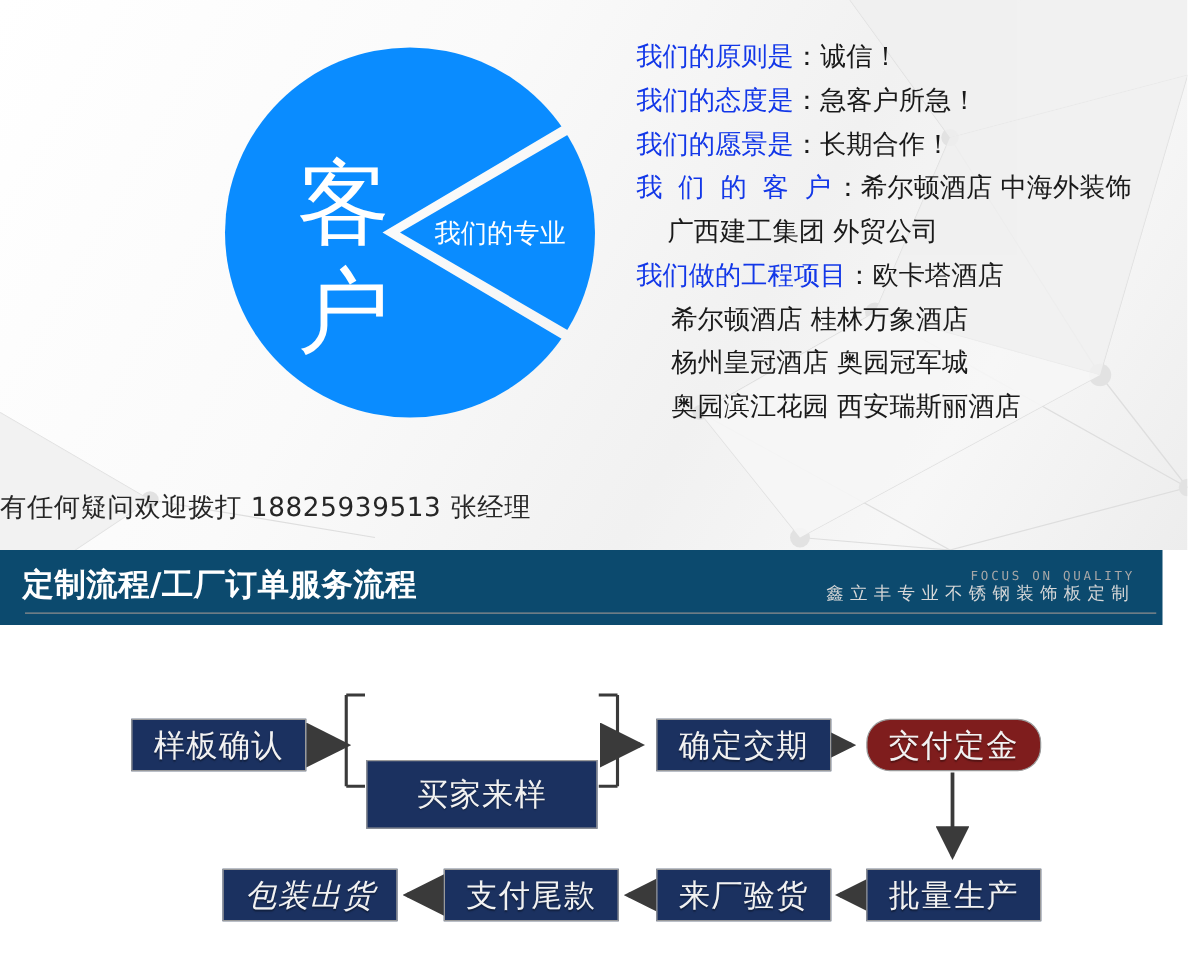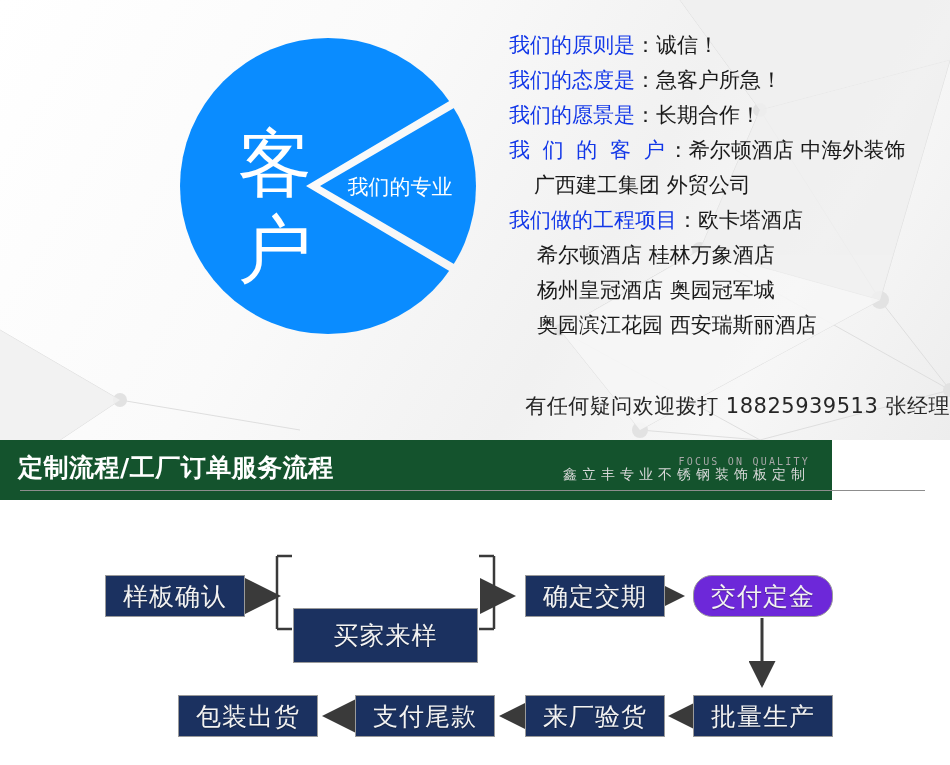--- a/index.html
+++ b/index.html
@@ -36,30 +36,30 @@
   .info-line .k {
     color: #1237e8;
     font-weight: normal;
   }
   .info-line .k.spaced { letter-spacing: 3px; }
   .info-line.indent { padding-left: 25px; }
   .info-line.indent2 { padding-left: 28px; }
 
   #phone {
     position: absolute; left: 0; top: 392px; width: 950px;
-    text-align: right;
+    text-align: left;
     font-size: 21px;
     color: #262626;
     letter-spacing: 0.5px;
   }
 
   
   #banner {
-    position: absolute; left: 0; top: 440px; width: 832px; height: 60px;
-    background: #14532d;
+    position: absolute; left: 0; top: 440px; width: 930px; height: 60px;
+    background: #0c4a6e;
   }
   #banner-title {
     position: absolute; left: 18px; top: 11px;
     font-size: 25px; font-weight: bold; color: #ffffff;
     letter-spacing: 0.5px;
   }
   #banner-underline {
     position: absolute; left: 20px; top: 50px; width: 905px; height: 1px;
     background: #8d8d8d;
   }
@@ -225,20 +225,20 @@
       <line x1="691" y1="216" x2="672" y2="216" stroke="#3a3a3a" stroke-width="4" marker-end="url(#ar-l)"></line>
 
       <line x1="523" y1="216" x2="503" y2="216" stroke="#3a3a3a" stroke-width="4" marker-end="url(#ar-l)"></line>
 
       <line x1="353" y1="216" x2="326" y2="216" stroke="#3a3a3a" stroke-width="4" marker-end="url(#ar-l)"></line>
     </svg>
 
     <div class="node" id="fn0" style="left: 105px; top: 75px; width: 140px; height: 42px; background: rgb(27, 49, 96);">样板确认</div>
     <div class="node" id="fn2" style="left: 293px; top: 108px; width: 185px; height: 55px; background: rgb(27, 49, 96);">买家来样</div>
     <div class="node" id="fn3" style="left: 525px; top: 75px; width: 140px; height: 42px; background: rgb(27, 49, 96);">确定交期</div>
-    <div class="node" id="fn4" style="left: 693px; top: 75px; width: 140px; height: 42px; background: #6d28d9; border-radius: 19px;">交付定金</div>
+    <div class="node" id="fn4" style="left: 693px; top: 75px; width: 140px; height: 42px; background: #7f1d1d; border-radius: 19px;">交付定金</div>
     <div class="node" id="fn5" style="left: 693px; top: 195px; width: 140px; height: 42px; background: rgb(27, 49, 96);">批量生产</div>
     <div class="node" id="fn6" style="left: 525px; top: 195px; width: 140px; height: 42px; background: rgb(27, 49, 96);">来厂验货</div>
     <div class="node" id="fn7" style="left: 355px; top: 195px; width: 140px; height: 42px; background: rgb(27, 49, 96);">支付尾款</div>
-    <div class="node" id="fn8" style="left: 178px; top: 195px; width: 140px; height: 42px; background: rgb(27, 49, 96);">包装出货</div>
+    <div class="node" id="fn8" style="left: 178px; top: 195px; width: 140px; height: 42px; background: rgb(27, 49, 96); font-style: italic;">包装出货</div>
   </div>
 
 </div>
 
 </body></html>

